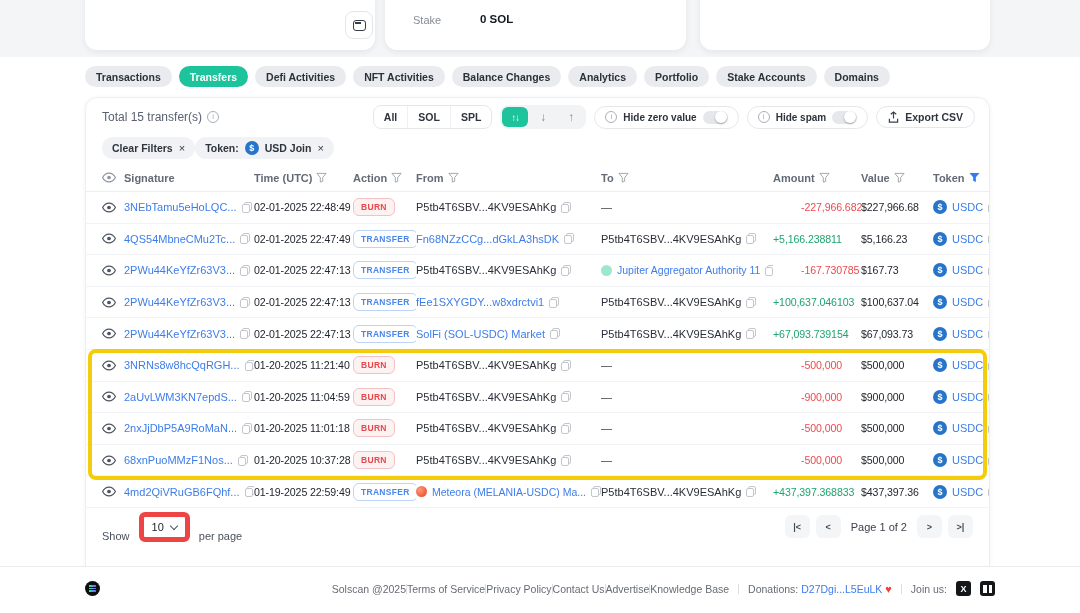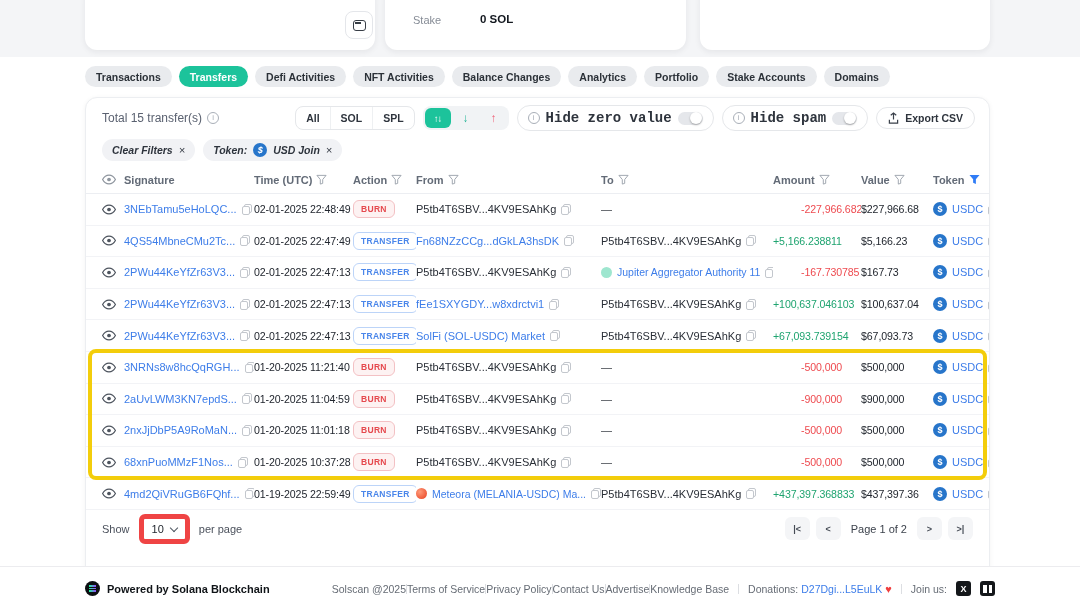--- a/index.html
+++ b/index.html
@@ -44,27 +44,27 @@
   .seg-item { padding:5px 10px; font-size:10.5px; font-weight:700; color:#2e343d; cursor:pointer; }
   .seg-item + .seg-item { border-left:1px solid #eef0f2; }
   .sortgrp { display:flex; align-items:center; background:#f1f3f5; border-radius:8px; padding:2px; gap:2px; }
   .sbtn { width:26px; height:20px; border-radius:6px; display:flex; align-items:center; justify-content:center;
           font-size:11.5px; font-weight:700; cursor:pointer; }
   .sbtn.both { background:#1cc39b; color:#fff; font-size:9.5px; letter-spacing:-1px; }
   .sbtn.down { color:#1cb292; }
   .sbtn.up   { color:#ef5b72; }
   .pill { display:flex; align-items:center; gap:6px; border:1px solid #e5e7ea; border-radius:999px;
           padding:4px 10px; background:#fff; cursor:pointer; }
-  .pill-label { font-size:14px; font-weight:700; color:#2e343d; white-space:nowrap;font-family:Liberation Mono, monospace; }
+  .pill-label { font-size:10px; font-weight:700; color:#2e343d; white-space:nowrap; }
   .switch { width:25px; height:13px; border-radius:999px; background:#e5e7eb; position:relative; flex:none; }
   .switch::after { content:""; position:absolute; right:1px; top:.5px; width:12px; height:12px; border-radius:50%;
                    background:#fff; box-shadow:0 1px 2px rgba(0,0,0,.3); }
   .export { display:flex; align-items:center; gap:6px; border:1px solid #e5e7ea; border-radius:999px;
             padding:4px 11px; background:#fff; font-size:10.5px; font-weight:700; color:#2e343d; cursor:pointer; }
-  .chips { display:flex; gap:8px; margin:8px 16px 0;font-style:italic; }
+  .chips { display:flex; gap:0; margin:8px 16px 0; }
   .chip { display:flex; align-items:center; gap:6px; background:#f1f2f5; border-radius:999px; padding:4px 10px;
           font-size:10.5px; font-weight:700; color:#2e343d; }
   .x { font-size:11px; color:#343a44; font-weight:400; cursor:pointer; line-height:1; }
   .usdc-ic { width:14px; height:14px; border-radius:50%; background:#2775ca; color:#fff; flex:none;
              font-size:9px; font-weight:700; display:flex; align-items:center; justify-content:center; }
   
   .grid { display:grid; grid-template-columns:22px 130px 99px 63px 185px 172px 88px 72px 1fr;
           padding-left:16px; align-items:center; }
   .thead { height:28px; border-bottom:1px solid #ecEEf2; margin-top:5px; color:#636b77; font-size:11px; font-weight:700; }
   .th { display:flex; align-items:center; gap:4px; }
@@ -85,21 +85,21 @@
   .tok-dot.meteora { background:radial-gradient(circle at 35% 35%, #ff9b7a, #e8401f); }
   .cp { position:relative; width:10px; height:11px; display:inline-block; flex:none; cursor:pointer; }
   .cp::before { content:""; position:absolute; right:0; top:0; width:6px; height:7px; border:1px solid #c3c7cd; border-radius:2px; }
   .cp::after  { content:""; position:absolute; left:0; bottom:0; width:6px; height:7px; border:1px solid #c3c7cd; border-radius:2px; background:#fff; }
   .eye { display:inline-flex; cursor:pointer; }
   .fun { display:inline-flex; cursor:pointer; }
   .hl-box { position:absolute; left:2px; top:251px; width:calc(100% - 4px); height:131px;
             border:4px solid #f3cd0b; border-radius:8px; pointer-events:none; }
   
   .pagination { display:flex; align-items:center; justify-content:space-between; margin:0 16px; height:38px; }
-  .pag-left { display:flex; align-items:center; gap:9px; font-size:11px; color:#4b515c; }
+  .pag-left { display:flex; align-items:flex-end; gap:9px; font-size:11px; color:#4b515c; }
   .select { display:flex; align-items:center; gap:7px; border:5px solid #ef4444; border-radius:6px;
             padding:4px 8px; font-size:11px; color:#22272f; cursor:pointer; }
   .select .chev { margin:0 0 2px 0; }
   .pag-right { display:flex; align-items:center; gap:6px; }
   .pbtn { min-width:25px; height:23px; border-radius:6px; background:#f4f5f7; display:flex; align-items:center;
           justify-content:center; font-size:9px; color:#454b55; font-weight:700; cursor:pointer; padding:0 5px; }
   .page-text { margin:0 4px; font-size:11px; color:#3c424c; }
   
   .footer { position:absolute; left:0; top:566px; width:100%; height:47px; border-top:1px solid #ececef; background:#fff; }
   .footer-inner { display:flex; align-items:center; justify-content:space-between; margin:14px 85px 0 85px; }
@@ -637,21 +637,20 @@
 
     <div class="hl-box"></div>
   </div>
 
   <div class="footer">
     <div class="footer-inner">
       <div class="powered">
         <span class="sol-logo">
             <i></i>
           </span>
-        <span>Powered by Solana Blockchain</span>
       </div>
       <div class="flinks">
         <span style="display:flex;align-items:center;">
             <span class="flink">Solscan @2025</span>
             <span class="fsep"></span>
             <span class="flink">Terms of Service</span>
             <span class="fsep"></span>
             <span class="flink">Privacy Policy</span>
             <span class="fsep"></span>
             <span class="flink">Contact Us</span>

